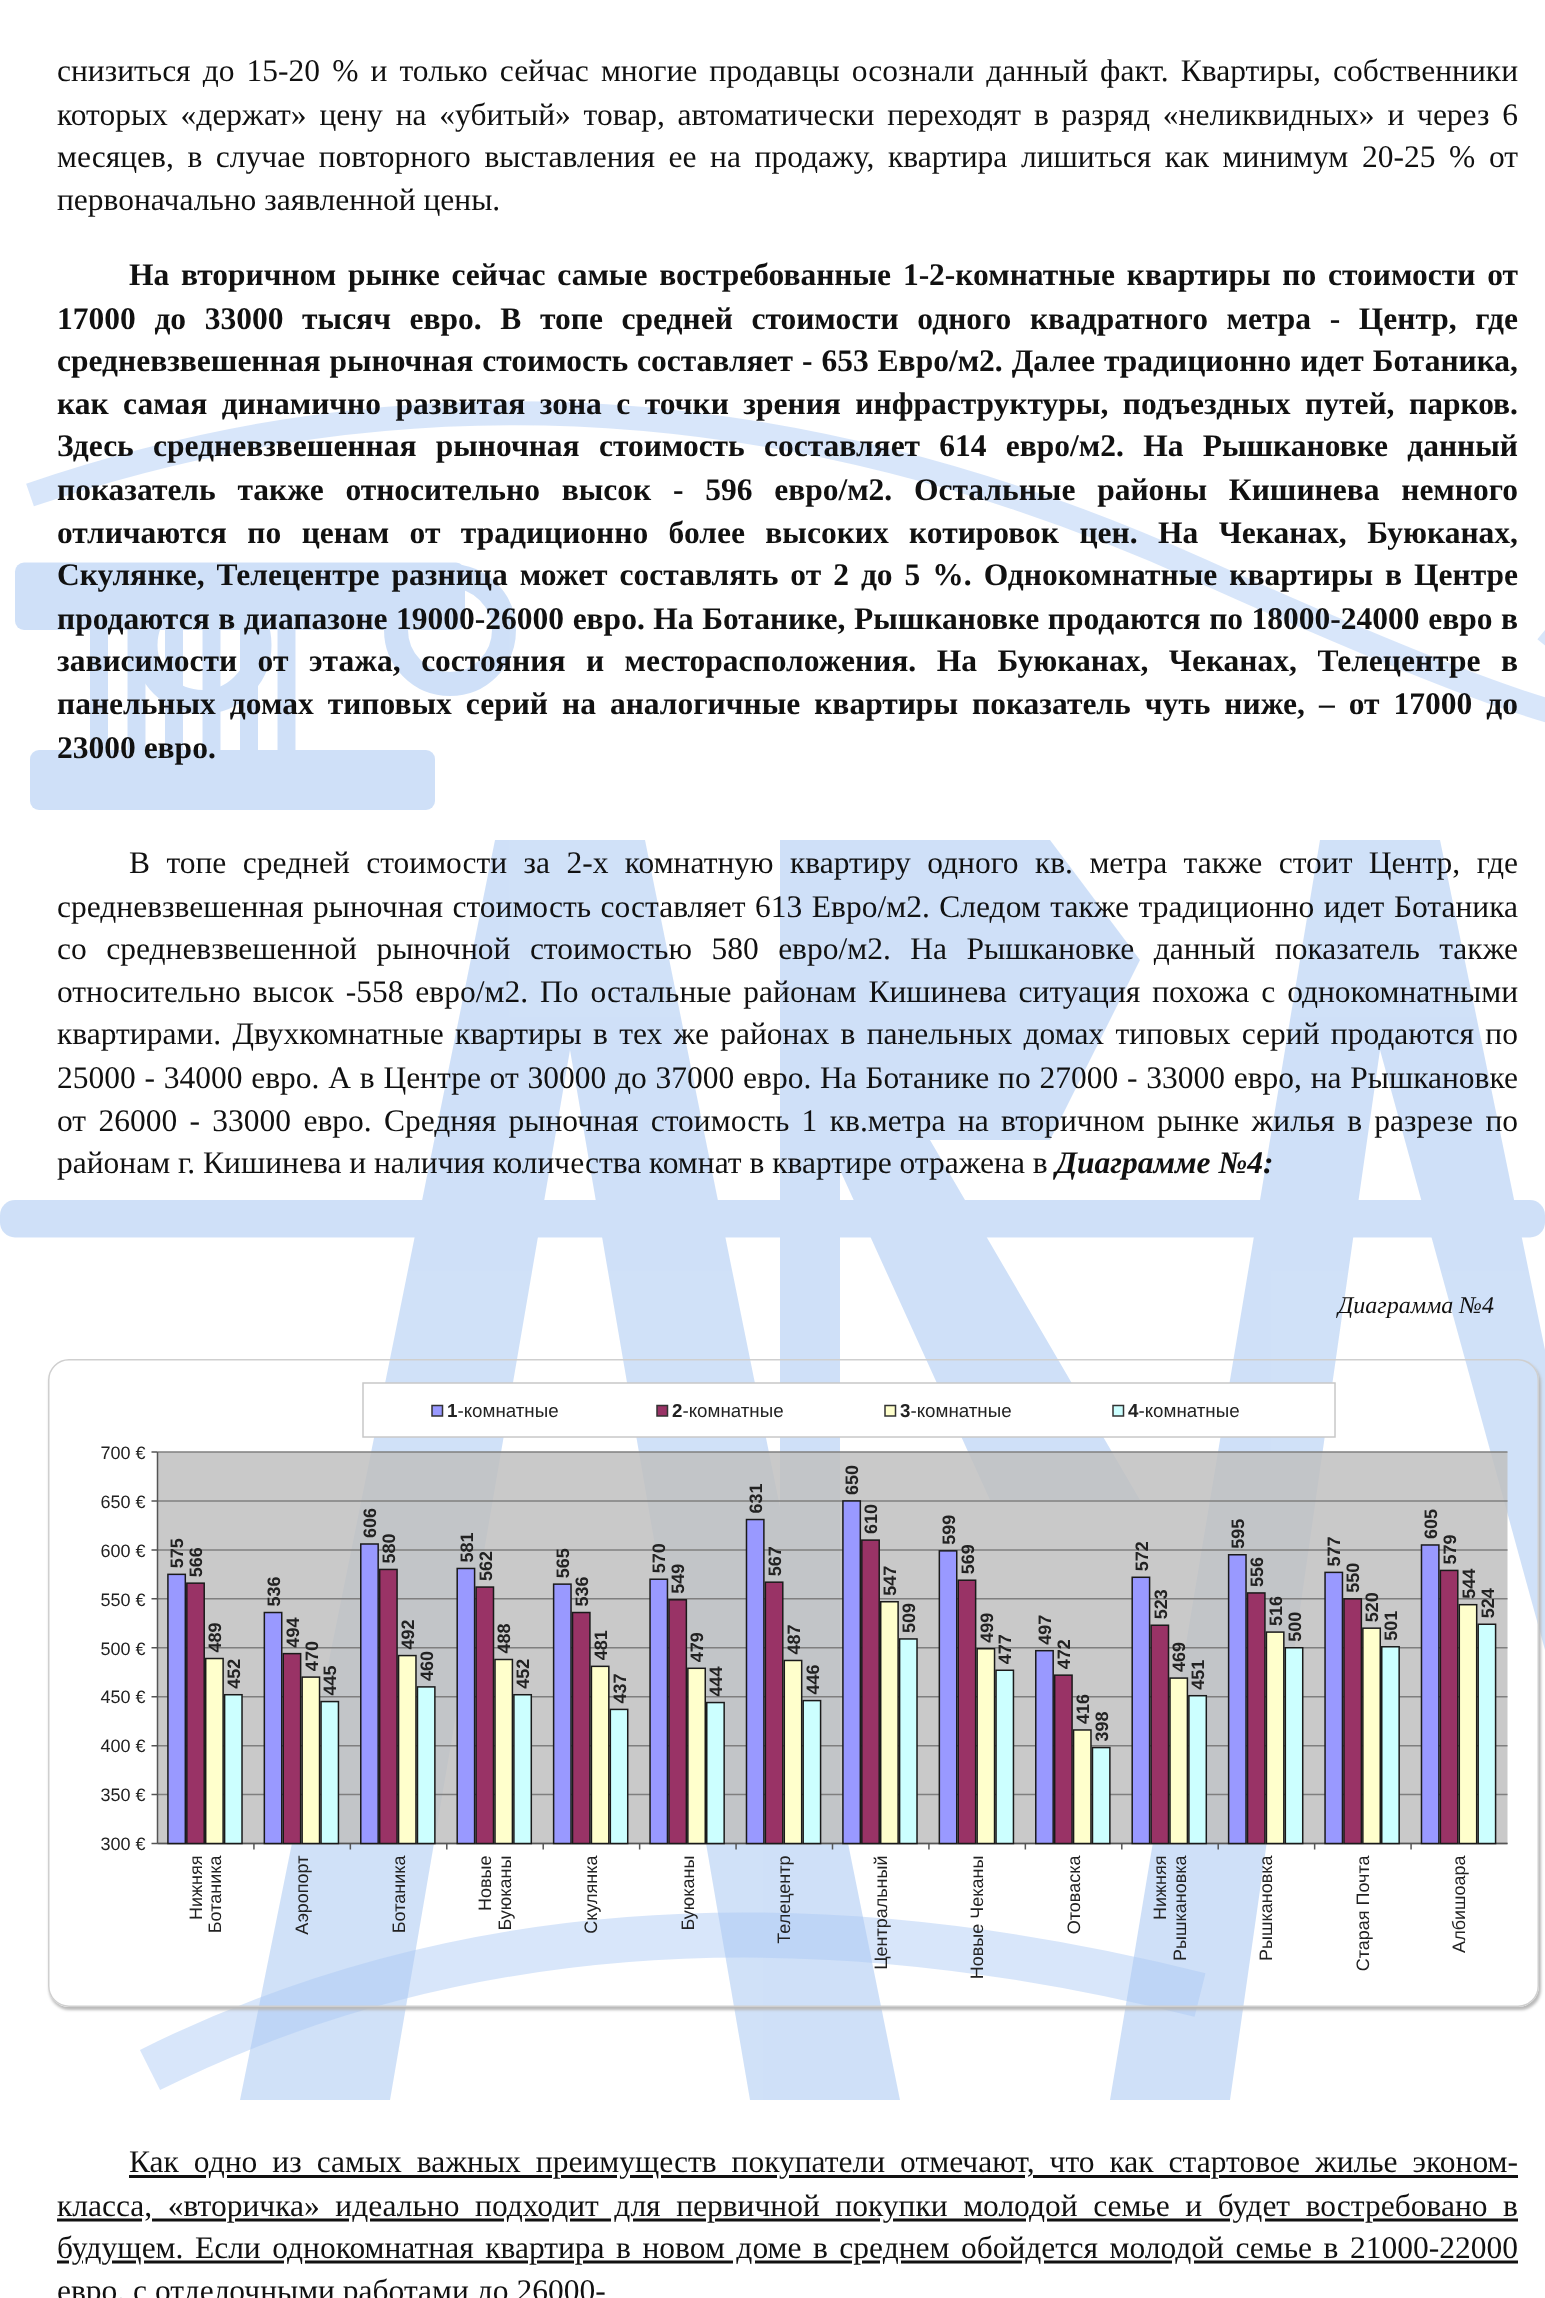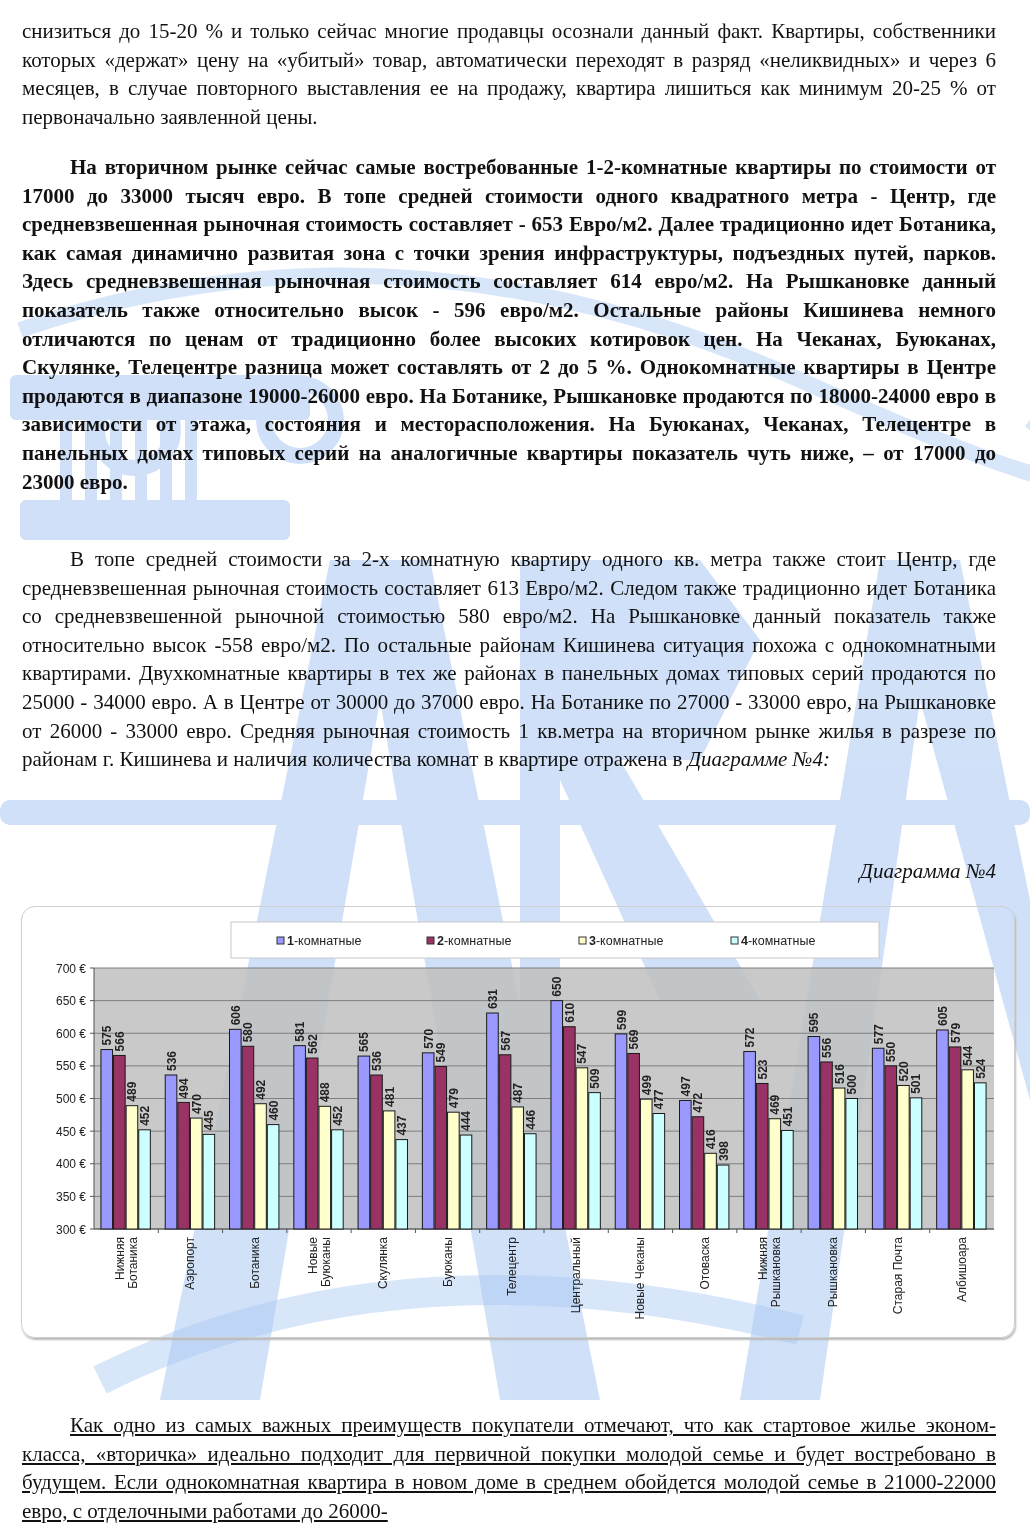--- a/index.html
+++ b/index.html
@@ -1,27 +1,27 @@
 <!DOCTYPE html>
 <html><head>
 <meta charset="utf-8">
 <style>
   html, body { margin: 0; padding: 0; background: #ffffff; }
   body { width: 1030px; height: 1532px; position: relative; overflow: hidden; }
   .watermark { position: absolute; left: 0; top: 0; width: 1030px; height: 1532px; pointer-events: none; z-index: 0; }
   .page { position: relative; z-index: 1; font-family: "Liberation Serif", serif; font-size: 21px; line-height: 28.6px; color: #111; }
-  .para { position: absolute; left: 22px; width: 974px; text-align: justify; margin: 0; }
+  .para { position: absolute; left: 22px; width: 974px; text-align: justify; margin: 16px; }
   .para.indent { text-indent: 48px; }
-  .para .it { font-style: italic; }
+  .para .it { font-style: italic; font-weight: bold; }
   #p1 { top: 17px; }
   #p2 { top: 153px; font-weight: bold; }
   #p3 { top: 545px; }
-  #caption { position: absolute; right: 34px; top: 857px; font-style: italic; font-size: 21px; margin: 0; }
+  #caption { position: absolute; right: 34px; top: 857px; font-style: italic; font-size: 16px; margin: 0; }
   #p4 { top: 1411px; text-decoration: underline; }
-  .chart-box { position: absolute; left: 21px; top: 906px; width: 992px; height: 430px; border: 1px solid #cfcfcf; border-radius: 14px; box-shadow: 1px 2px 2px #b9b9b9; background: transparent; z-index: 2; }
+  .chart-box { position: absolute; left: 32px; top: 906px; width: 992px; height: 430px; border: 1px solid #cfcfcf; border-radius: 14px; box-shadow: 1px 2px 2px #b9b9b9; background: transparent; z-index: 2; }
   .chart-svg { position: absolute; left: 0; top: 0; }
   .chart-svg text { font-family: "Liberation Sans", sans-serif; }
 </style>
 </head>
 <body>
 
 <svg class="watermark" viewBox="0 0 1030 1532">
   <g fill="#a9c8f3" opacity="0.55">
     <rect x="10" y="375" width="300" height="45" rx="6"></rect>
     <rect x="20" y="500" width="270" height="40" rx="6"></rect>

